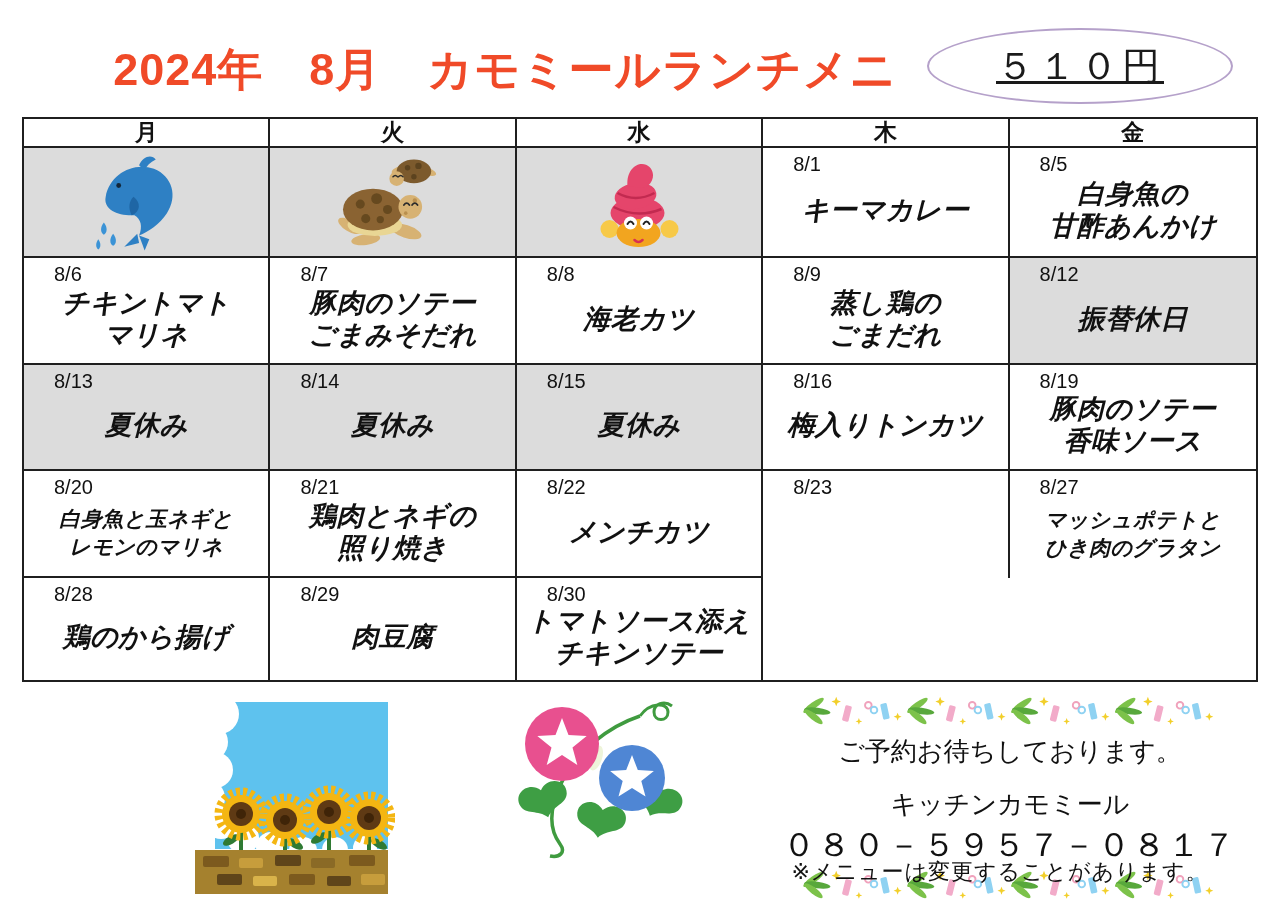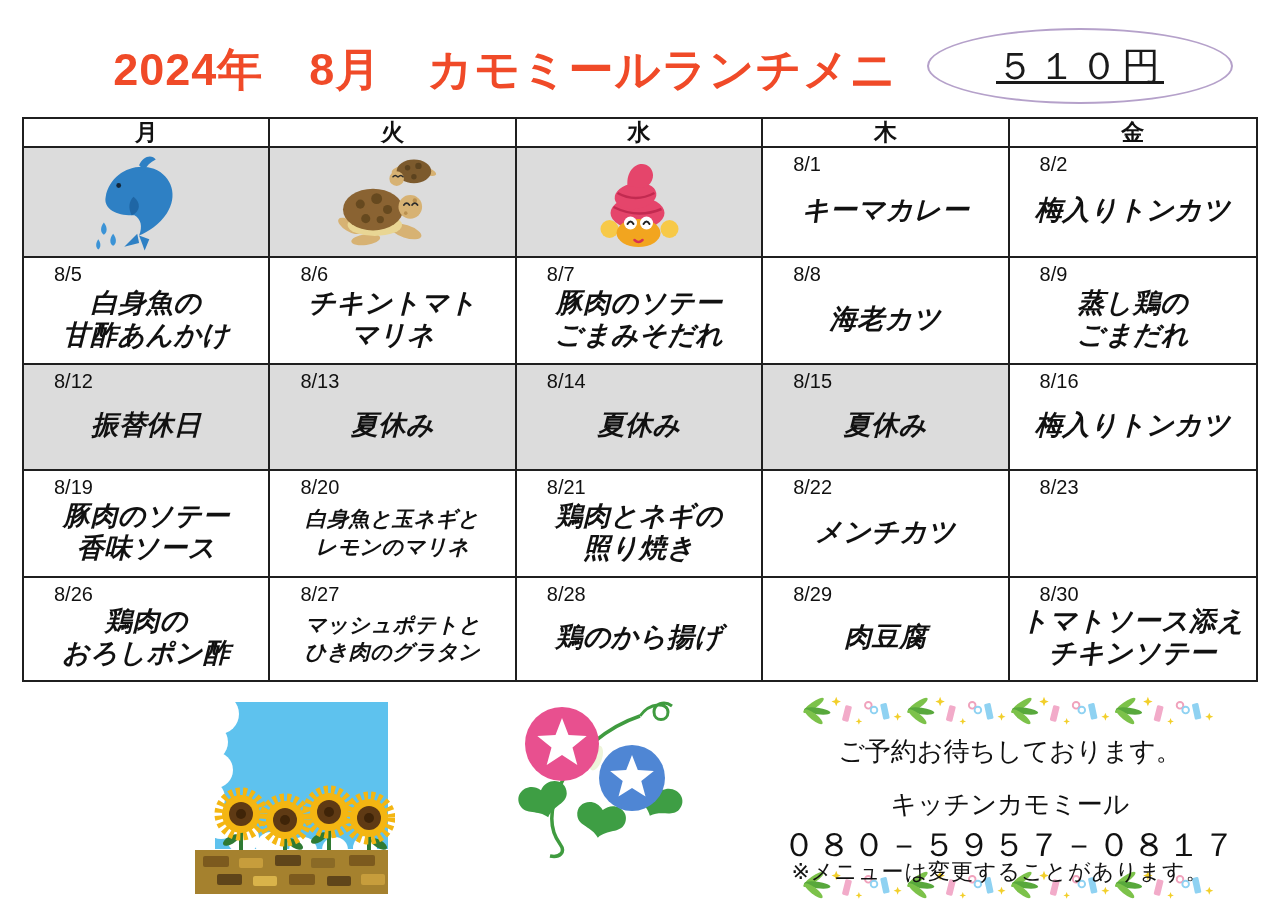--- a/index.html
+++ b/index.html
@@ -133,26 +133,20 @@
       <path d="M51 85 q4 4 8 0" stroke="#d8314f" stroke-width="2.5" fill="none" stroke-linecap="round"></path>
     </svg>
     </div>
     <div class="cell">
       <div class="date">8/1</div>
       <div class="menu">
         <div>キーマカレー</div>
       </div>
     </div>
     <div class="cell">
-      <div class="date">8/2</div>
-      <div class="menu">
-        <div>梅入りトンカツ</div>
-      </div>
-    </div>
-    <div class="cell">
       <div class="date">8/5</div>
       <div class="menu">
         <div>白身魚の</div>
         <div>甘酢あんかけ</div>
       </div>
     </div>
     <div class="cell">
       <div class="date">8/6</div>
       <div class="menu">
         <div>チキントマト</div>
@@ -231,27 +225,20 @@
       </div>
     </div>
     <div class="cell">
       <div class="date">8/22</div>
       <div class="menu">
         <div>メンチカツ</div>
       </div>
     </div>
     <div class="cell">
       <div class="date">8/23</div>
-    </div>
-    <div class="cell">
-      <div class="date">8/26</div>
-      <div class="menu">
-        <div>鶏肉の</div>
-        <div>おろしポン酢</div>
-      </div>
     </div>
     <div class="cell">
       <div class="date">8/27</div>
       <div class="menu small">
         <div>マッシュポテトと</div>
         <div>ひき肉のグラタン</div>
       </div>
     </div>
     <div class="cell">
       <div class="date">8/28</div>

